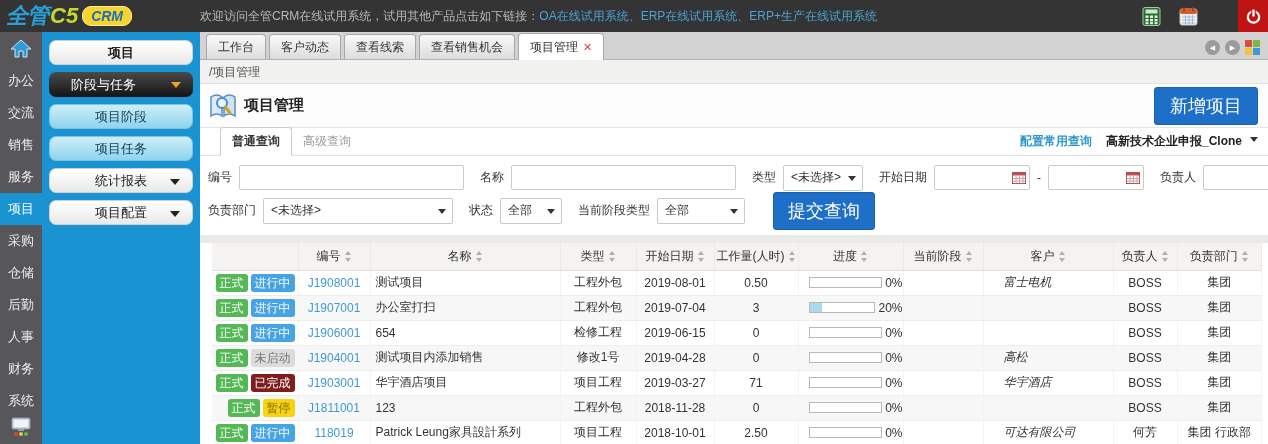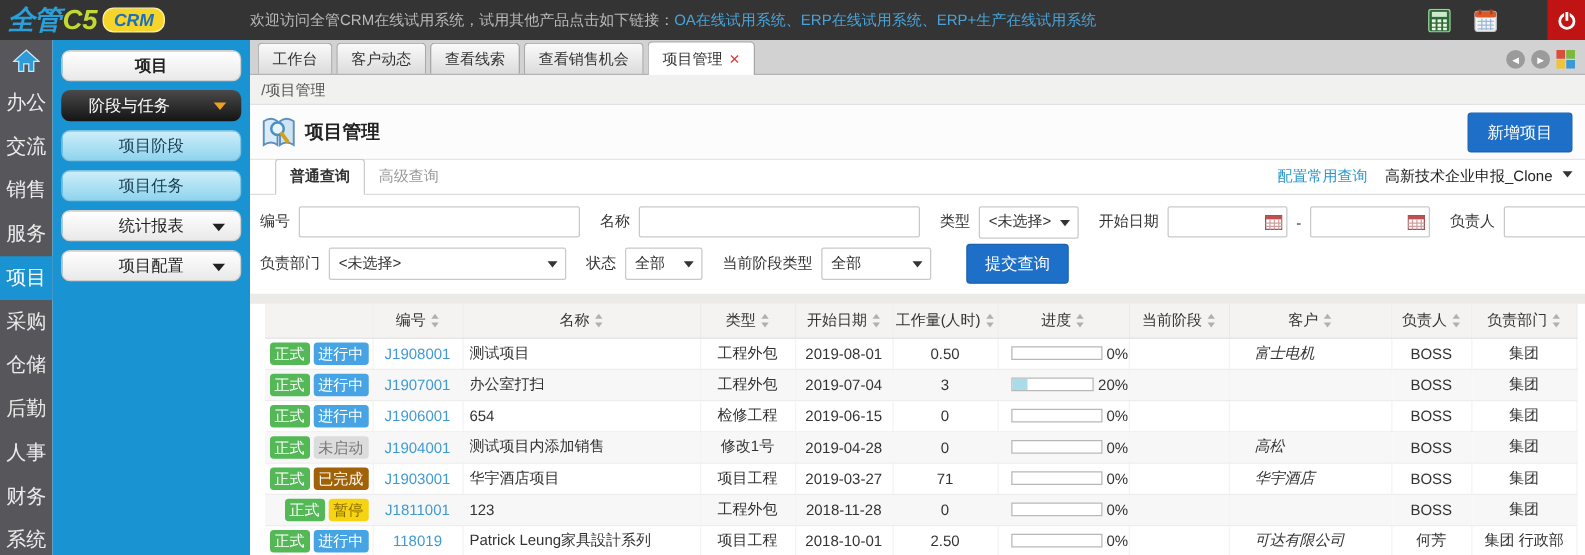--- a/index.html
+++ b/index.html
@@ -18,21 +18,21 @@
   .top-icons { margin-left:auto; display:flex; align-items:center; gap:18px; margin-right:40px; }
   .top-icons svg { cursor:pointer; }
   .power-btn { width:30px; height:34px; background:#c01414; display:flex; align-items:center; justify-content:center; cursor:pointer; }
 
   
   .bodywrap { flex:1; display:flex; min-height:0; }
 
   
   .sidebar { width:42px; background:#57575b; display:flex; flex-direction:column; align-items:center; flex-shrink:0; }
   .home-ic { padding:7px 0 4px; cursor:pointer; }
-  .nav-item { width:100%; text-align:center; padding:7px 0; color:#ececec; font-size:16px; cursor:pointer; }
+  .nav-item { width:100%; text-align:center; padding:7px 0; color:#ececec; font-size:13px; cursor:pointer; }
   .nav-item.active { background:#1a93d3; color:#fff; }
   .side-bottom { margin-top:auto; padding-bottom:6px; cursor:pointer; }
 
   
   .panel { width:158px; background:#1a93d3; padding:8px 7px; flex-shrink:0; }
   .pbtn { height:25px; border-radius:7px; margin-bottom:7px; display:flex; align-items:center; justify-content:center; cursor:pointer; font-size:13px; position:relative; }
   .pbtn.white { background:linear-gradient(#ffffff,#e9e9e9); color:#222; border:1px solid #cfcfcf; }
   .pbtn.hdr { font-weight:bold; }
   .pbtn.dark { background:linear-gradient(#4a4a4a,#141414); color:#fff; justify-content:flex-start; padding-left:22px; }
   .pbtn.cyan { background:linear-gradient(#cdeef9,#8fd4ee); color:#163c50; border:1px solid #7cc4e2; }
@@ -50,28 +50,28 @@
   .tab .x { color:#e03c3c; font-weight:bold; margin-left:5px; font-size:11px; }
   .tabctrl { margin-left:auto; display:flex; align-items:center; gap:5px; padding:0 8px 4px 0; }
   .circ { width:15px; height:15px; border-radius:50%; background:#9b9b9b; color:#fff; font-size:7px; display:flex; align-items:center; justify-content:center; cursor:pointer; }
 
   
   .crumb { height:24px; line-height:24px; background:#f1f1ef; color:#555; padding-left:9px; border-bottom:1px solid #e2e2e0; flex-shrink:0; }
 
   
   .titlebar { height:44px; display:flex; align-items:center; padding:0 10px 0 8px; background:#fcfcfc; border-bottom:1px solid #e5e5e5; flex-shrink:0; }
   .pgtitle { font-size:15px; font-weight:bold; color:#222; margin-left:6px; }
-  .btn-blue { background:#1d6fc7; color:#fff; border:1px solid #1b62ad; border-radius:3px; padding:6px 15px; font-size:13px; cursor:pointer; }
+  .btn-blue { background:#1d6fc7; color:#fff; border:1px solid #1b62ad; border-radius:3px; padding:6px 15px; font-size:18px; cursor:pointer; }
   .titlebar .btn-blue { margin-left:auto; }
 
   
   .qtabs { height:28px; display:flex; align-items:flex-end; border-bottom:1px solid #ddd; padding:0 10px 0 20px; flex-shrink:0; }
   .qtab { padding:5px 11px; color:#999; cursor:pointer; }
   .qtab.active { background:#fff; border:1px solid #ccc; border-bottom:1px solid #fff; border-radius:3px 3px 0 0; margin-bottom:-1px; color:#333; font-weight:bold; }
-  .qright { margin-left:auto; display:flex; align-items:center; gap:14px; padding-bottom:5px; }
+  .qright { margin-left:auto; display:flex; align-items:center; gap:14px; padding-bottom:5px;font-weight:bold; }
   .cfg-link { color:#2d96cc; cursor:pointer; }
   .saved-sel { display:flex; align-items:center; cursor:pointer; position:relative; padding-right:16px; color:#222; }
   .saved-sel .arr { position:absolute; right:0; top:4px; width:0; height:0; border-left:4px solid transparent; border-right:4px solid transparent; border-top:5px solid #333; }
 
   
   .form { padding:5px 8px 8px; flex-shrink:0; }
   .frow { display:flex; align-items:center; height:33px; }
   .fg { display:flex; align-items:center; margin-right:16px; }
   .fg label { margin-right:7px; color:#333; white-space:nowrap; }
   .inp { height:25px; border:1px solid #c9c9c9; border-radius:2px; background:#fff; padding:0 5px; font-size:12px; font-family:inherit; }
@@ -93,21 +93,21 @@
   td { height:25px; border-bottom:1px solid #ededed; border-right:1px solid #f4f4f4; text-align:center; white-space:nowrap; overflow:hidden; color:#333; }
   tr.alt td { background:#f7f7f7; }
   td.cell-badges { text-align:right; padding-right:3px; }
   td.cell-name { text-align:left; padding-left:5px; }
   td.cell-cust { text-align:left; padding-left:20px;font-style:italic; }
   td.cell-code { color:#3f9ad2; cursor:pointer; }
   .badge { display:inline-block; border-radius:3px; padding:3px 4px; margin-left:3px; font-size:12px; line-height:1; }
   .b-formal { background:#54b857; color:#fff; }
   .b-running { background:#47a4e4; color:#fff; }
   .b-notstarted { background:#dcdcdc; color:#777; }
-  .b-done { background:#a16207; color:#fff; }
+  .b-done { background:#7f1d1d; color:#fff; }
   .b-paused { background:#f6d411; color:#8a6d00; }
   .sort { display:inline-block; vertical-align:middle; margin-left:4px; width:7px; height:11px; position:relative; }
   .sort::before { content:""; position:absolute; top:0; left:0; border-left:3px solid transparent; border-right:3px solid transparent; border-bottom:4px solid #b0b0b0; }
   .sort::after { content:""; position:absolute; bottom:0; left:0; border-left:3px solid transparent; border-right:3px solid transparent; border-top:4px solid #b0b0b0; }
   .pcell { display:flex; align-items:center; padding-left:10px; }
   .pbar { width:76px; height:11px; border:1px solid #b8b8b8; background:#fff; }
   .pfill { height:100%; background:#a7dce8; }
   .ptxt { margin-left:3px; }
 </style>
 </head>

